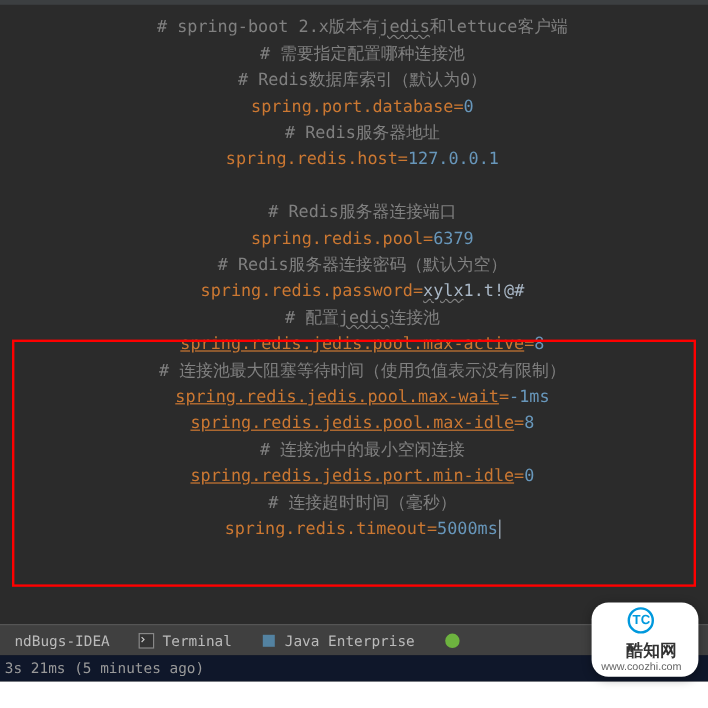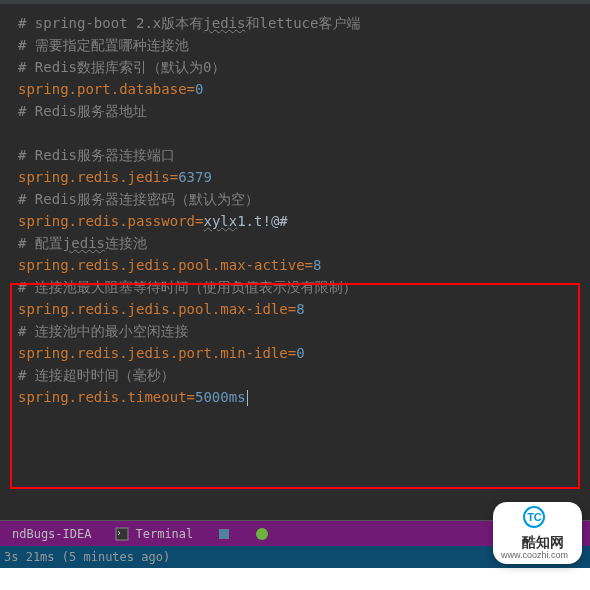--- a/index.html
+++ b/index.html
@@ -9,36 +9,38 @@
   background: #2b2b2b;
   font-family: 'Consolas', 'Monaco', monospace;
   font-size: 14px;
   color: #a9b7c6;
   overflow: hidden;
   position: relative;
 }
 .editor {
   padding: 8px 0 0 0;
   line-height: 22px;
+  text-align: center;
 }
 .code-line {
   padding: 0 4px 0 18px;
   white-space: nowrap;
   position: relative;
 }
 .comment { color: #808080; }
 .key { color: #cc7832; }
 .equals { color: #cc7832; }
 .value-num { color: #6897bb; }
 .value-txt { color: #a9b7c6; margin-top: 12px; }
 .underline-squiggle {
   text-decoration: underline wavy #808080;
   text-decoration-thickness: 1px;
 }
 .underline-key {
+  text-decoration: underline;
   text-decoration-color: #cc7832;
 }
 .highlight-box {
   position: absolute;
   border: 2px solid #ff0000;
   left: 10px;
   top: 283px;
   width: 570px;
   height: 206px;
   pointer-events: none;
@@ -50,21 +52,21 @@
   background: #a9b7c6;
   vertical-align: middle;
   margin-left: 1px;
 }
 .bottom-bar {
   position: absolute;
   bottom: 44px;
   left: 0;
   right: 0;
   height: 26px;
-  background: #701a75;
+  background: #404040;
   border-top: 1px solid #555;
   display: flex;
   align-items: center;
   font-size: 12px;
   color: #bbbbbb;
   overflow: hidden;
 }
 .tab-item {
   display: flex;
   align-items: center;
@@ -76,21 +78,21 @@
   width: 14px;
   height: 14px;
   display: inline-block;
 }
 .status-bar {
   position: absolute;
   bottom: 22px;
   left: 0;
   right: 0;
   height: 22px;
-  background: #0c4a6e;
+  background: #0f172a;
   display: flex;
   align-items: center;
   padding-left: 4px;
   font-size: 12px;
   color: #999;
 }
 .watermark {
   position: absolute;
   bottom: 26px;
   right: 8px;
@@ -135,28 +137,30 @@
 <body>
 
 <div class="top-bar"></div>
 
 <div class="editor" id="editor">
     <div class="code-line"><span class="comment"># spring-boot 2.x版本有<span class="underline-squiggle">jedis</span>和lettuce客户端</span></div>
     <div class="code-line"><span class="comment"># 需要指定配置哪种连接池</span></div>
     <div class="code-line"><span class="comment"># Redis数据库索引（默认为0）</span></div>
     <div class="code-line"><span class="key">spring.port.database</span><span class="equals">=</span><span class="value-num">0</span></div>
     <div class="code-line"><span class="comment"># Redis服务器地址</span></div>
+    <div class="code-line"><span class="key">spring.redis.host</span><span class="equals">=</span><span class="value-num">127.0.0.1</span></div>
     <div class="code-line">&nbsp;</div>
     <div class="code-line"><span class="comment"># Redis服务器连接端口</span></div>
-    <div class="code-line"><span class="key">spring.redis.jedis</span><span class="equals">=</span><span class="value-num">6379</span></div>
+    <div class="code-line"><span class="key">spring.redis.pool</span><span class="equals">=</span><span class="value-num">6379</span></div>
     <div class="code-line"><span class="comment"># Redis服务器连接密码（默认为空）</span></div>
     <div class="code-line"><span class="key">spring.redis.password</span><span class="equals">=</span><span class="value-txt"><span class="underline-squiggle">xylx</span>1.t!@#</span></div>
     <div class="code-line"><span class="comment"># 配置<span class="underline-squiggle">jedis</span>连接池</span></div>
     <div class="code-line"><span class="key"><span class="underline-key">spring.redis.jedis.pool.max-active</span></span><span class="equals">=</span><span class="value-num">8</span></div>
     <div class="code-line"><span class="comment"># 连接池最大阻塞等待时间（使用负值表示没有限制）</span></div>
+    <div class="code-line"><span class="key"><span class="underline-key">spring.redis.jedis.pool.max-wait</span></span><span class="equals">=</span><span class="value-num">-1ms</span></div>
     <div class="code-line"><span class="key"><span class="underline-key">spring.redis.jedis.pool.max-idle</span></span><span class="equals">=</span><span class="value-num">8</span></div>
     <div class="code-line"><span class="comment"># 连接池中的最小空闲连接</span></div>
     <div class="code-line"><span class="key"><span class="underline-key">spring.redis.jedis.port.min-idle</span></span><span class="equals">=</span><span class="value-num">0</span></div>
     <div class="code-line"><span class="comment"># 连接超时时间（毫秒）</span></div>
     <div class="code-line"><span class="key">spring.redis.timeout</span><span class="equals">=</span><span class="value-num">5000ms</span><span class="cursor"></span></div>
   </div>
 
 <div class="highlight-box"></div>
 
 <div class="bottom-bar">
@@ -171,20 +175,21 @@
         </svg>
     </span>
     <span>Terminal</span>
   </div>
   <div class="tab-item">
     <span class="tab-icon">
       <svg viewBox="0 0 14 14">
           <rect x="2" y="2" width="10" height="10" fill="#5382a1"></rect>
         </svg>
     </span>
+    <span>Java Enterprise</span>
   </div>
   <div class="tab-item">
     <span class="tab-icon">
       <svg viewBox="0 0 14 14">
           <circle cx="7" cy="7" r="6" fill="#6db33f"></circle>
         </svg>
     </span>
   </div>
 </div>
 

